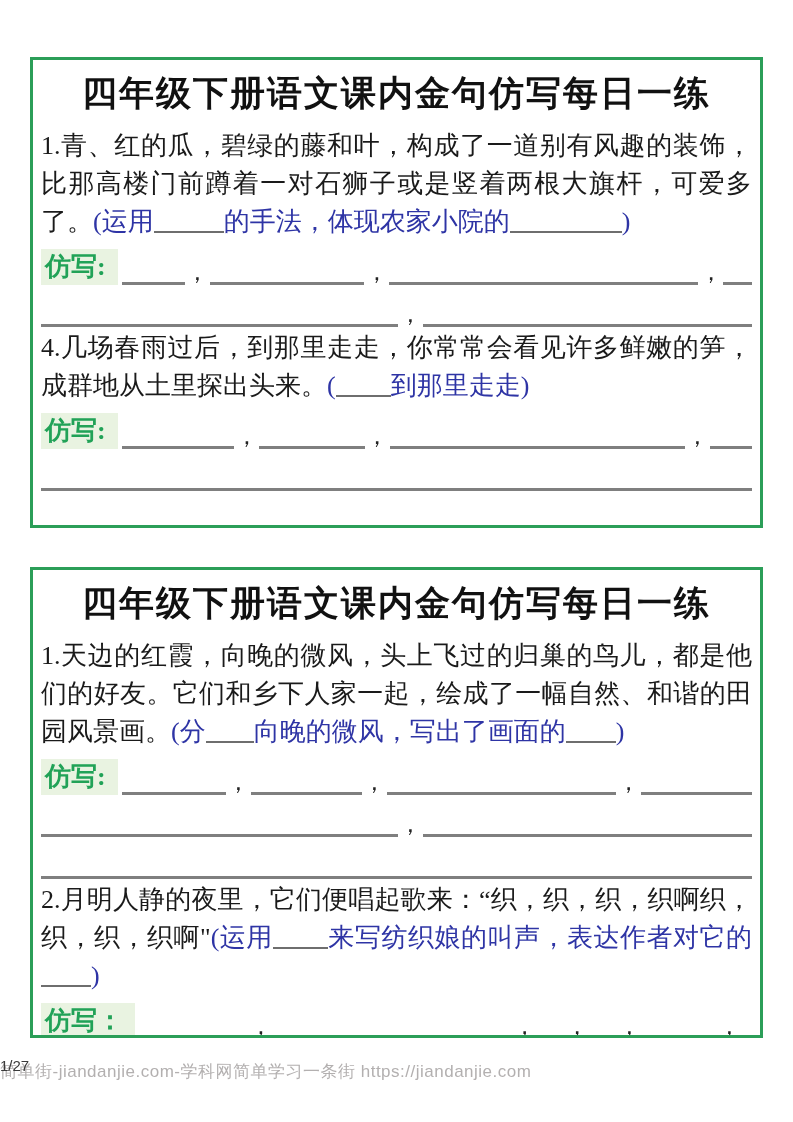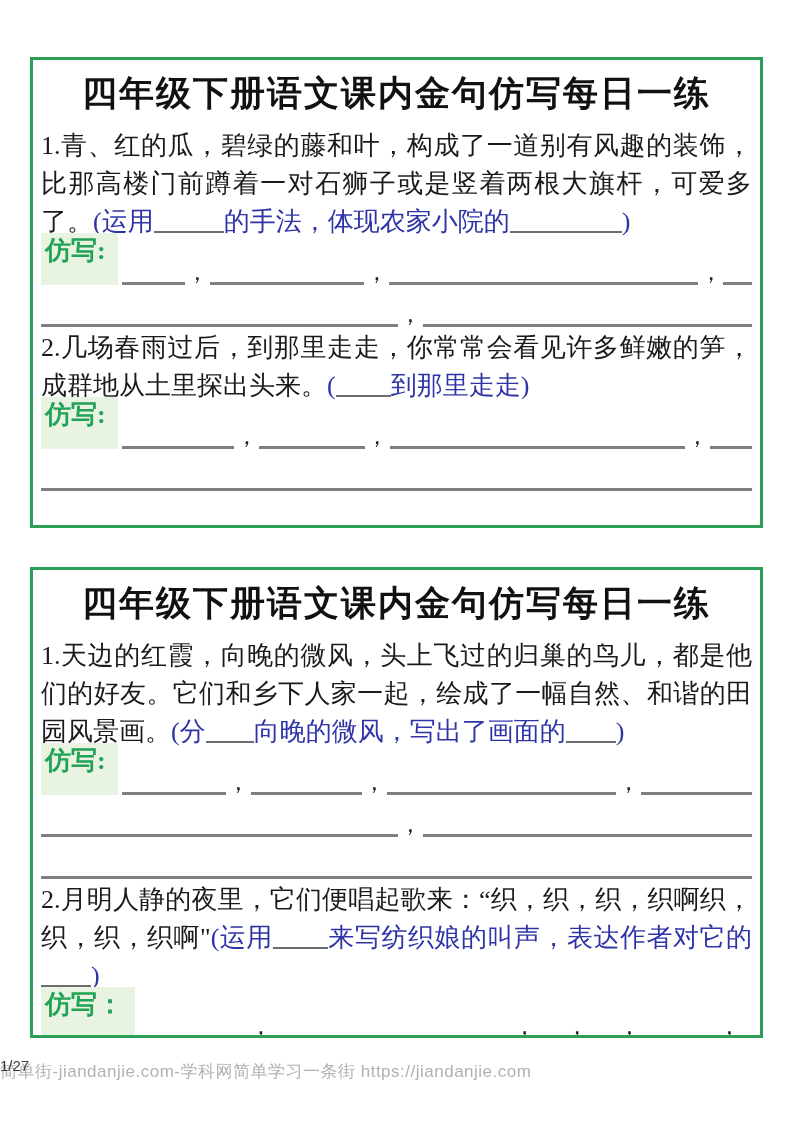--- a/index.html
+++ b/index.html
@@ -39,21 +39,21 @@
   }
   .writing-row{
     display:flex;align-items:flex-end;height:42px;
     font-size:23px;color:#222;
   }
   .seg{height:0;border-bottom:3px solid var(--line-gray);}
   .comma{line-height:24px;padding:0 1px;color:#222;}
   .ans-label{
     display:inline-block;background:var(--label-bg);color:var(--label-green);
     font-weight:bold;font-size:26px;line-height:32px;
-    padding:2px 12px 18px 4px;margin-right:4px;white-space:nowrap;
+    padding:2px 12px 2px 4px;margin-right:4px;white-space:nowrap;
   }
   .footer{
     position:absolute;left:0;right:0;top:1060px;
     font-family:"Liberation Sans","DejaVu Sans",sans-serif;
     font-size:17px;color:#b3b0b0;letter-spacing:0.5px;z-index:1;
   }
   .page-num{
     position:absolute;left:0;right:0;top:1057px;
     font-family:"Liberation Sans","DejaVu Sans",sans-serif;
     font-size:15px;font-weight:normal;color:#3a3a3a;z-index:2;
@@ -76,21 +76,21 @@
           <span class="comma">，</span>
           <div class="seg" style="flex-grow: 5.4;"></div>
           <span class="comma">，</span>
           <div class="seg" style="flex-grow: 0.5;"></div>
         </div>
         <div class="writing-row">
           <div class="seg" style="flex-grow: 5.2;"></div>
           <span class="comma">，</span>
           <div class="seg" style="flex-grow: 4.8;"></div>
         </div>
-        <div class="question"><span class="run-black">2.几场春雨过后，到那里走走，你常常会看见许多鲜嫩的笋，成群地从土里探出头来。</span><span class="run-blue">(</span><span class="blank" style="width: 55px;"></span><span class="run-blue">到那里走走)</span></div>
+        <div class="question"><span class="run-black">4.几场春雨过后，到那里走走，你常常会看见许多鲜嫩的笋，成群地从土里探出头来。</span><span class="run-blue">(</span><span class="blank" style="width: 55px;"></span><span class="run-blue">到那里走走)</span></div>
         <div class="writing-row">
           <span class="ans-label">仿写:</span>
           <div class="seg" style="flex-grow: 1.6;"></div>
           <span class="comma">，</span>
           <div class="seg" style="flex-grow: 1.5;"></div>
           <span class="comma">，</span>
           <div class="seg" style="flex-grow: 4.2;"></div>
           <span class="comma">，</span>
           <div class="seg" style="flex-grow: 0.6;"></div>
         </div>

